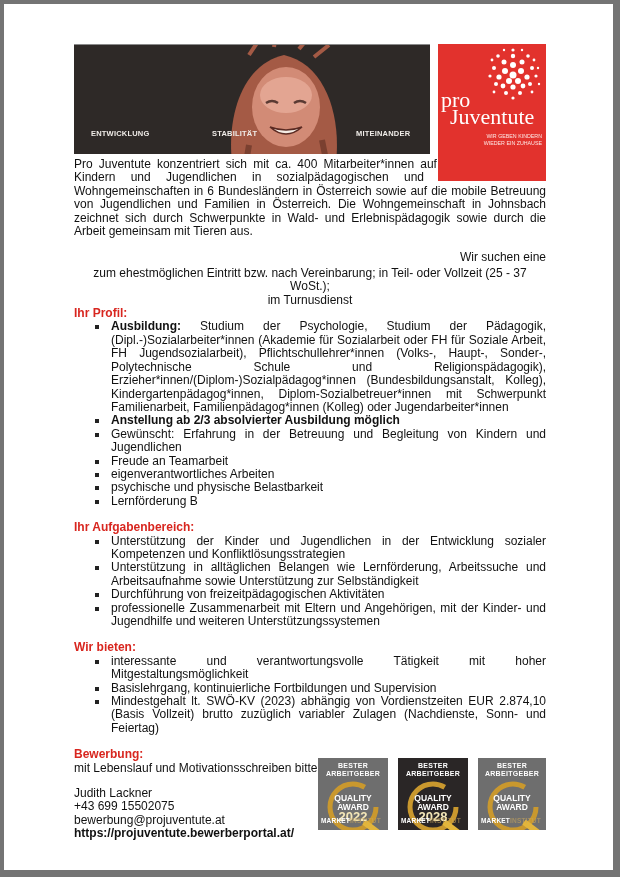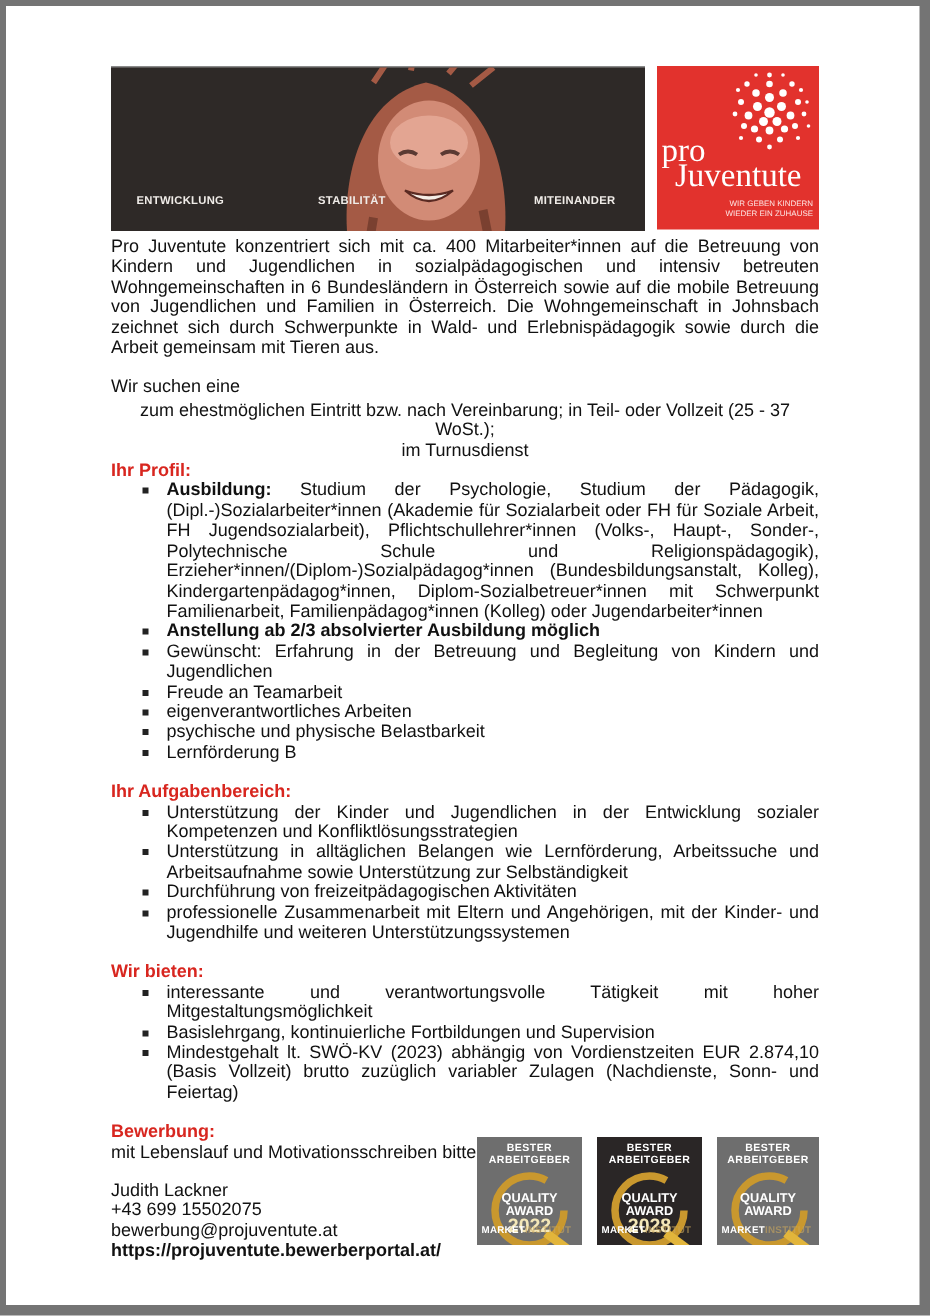--- a/index.html
+++ b/index.html
@@ -40,41 +40,41 @@
     .banner .word {
       position: absolute; bottom: 14px;
       color: #f0ece8; font-size: 7.5px; font-weight: bold; letter-spacing: 0.2px;
     }
     .banner .w1 { left: 17px; }
     .banner .w2 { left: 138px; }
     .banner .w3 { left: 282px; }
     .logo {
       position: relative;
       margin-left: 8px;
-      width: 108px; height: 109px;
+      width: 108px; height: 137px;
       background: #e2322d;
       overflow: hidden;
     }
     .logo .dots { position: absolute; right: 4px; top: 2px; width: 58px; height: 58px; }
     .logo .pro {
       position: absolute; left: 3px; top: 46px;
       font-family: "Liberation Serif", serif; color: #fff; font-size: 22px; line-height: 20px;
     }
     .logo .juv {
       position: absolute; left: 12px; top: 63px;
       font-family: "Liberation Serif", serif; color: #fff; font-size: 22px; line-height: 20px;
     }
     .logo .tag {
       position: absolute; right: 4px; top: 89px;
       color: #fde7e5; font-size: 5.3px; line-height: 7px; text-align: right;
     }
     .intro {
       margin-top: 5px; text-align: justify;
     }
-    .center { text-align: left; }
+    .center { text-align: right; }
     .seeking { margin-top: 13px; }
     .jobtitle {
       margin-top: 13px;
       color: #d8261f; font-weight: bold; font-size: 13px; text-align: center;
     }
     .subline { margin-top: 2px; text-align: center; }
     .section-h { color: #d8261f; font-weight: bold; margin: 0; }
     ul.bul { list-style: none; margin: 0; padding: 0 0 0 37px; }
     ul.bul li { position: relative; text-align: justify; }
     ul.bul li::before {

